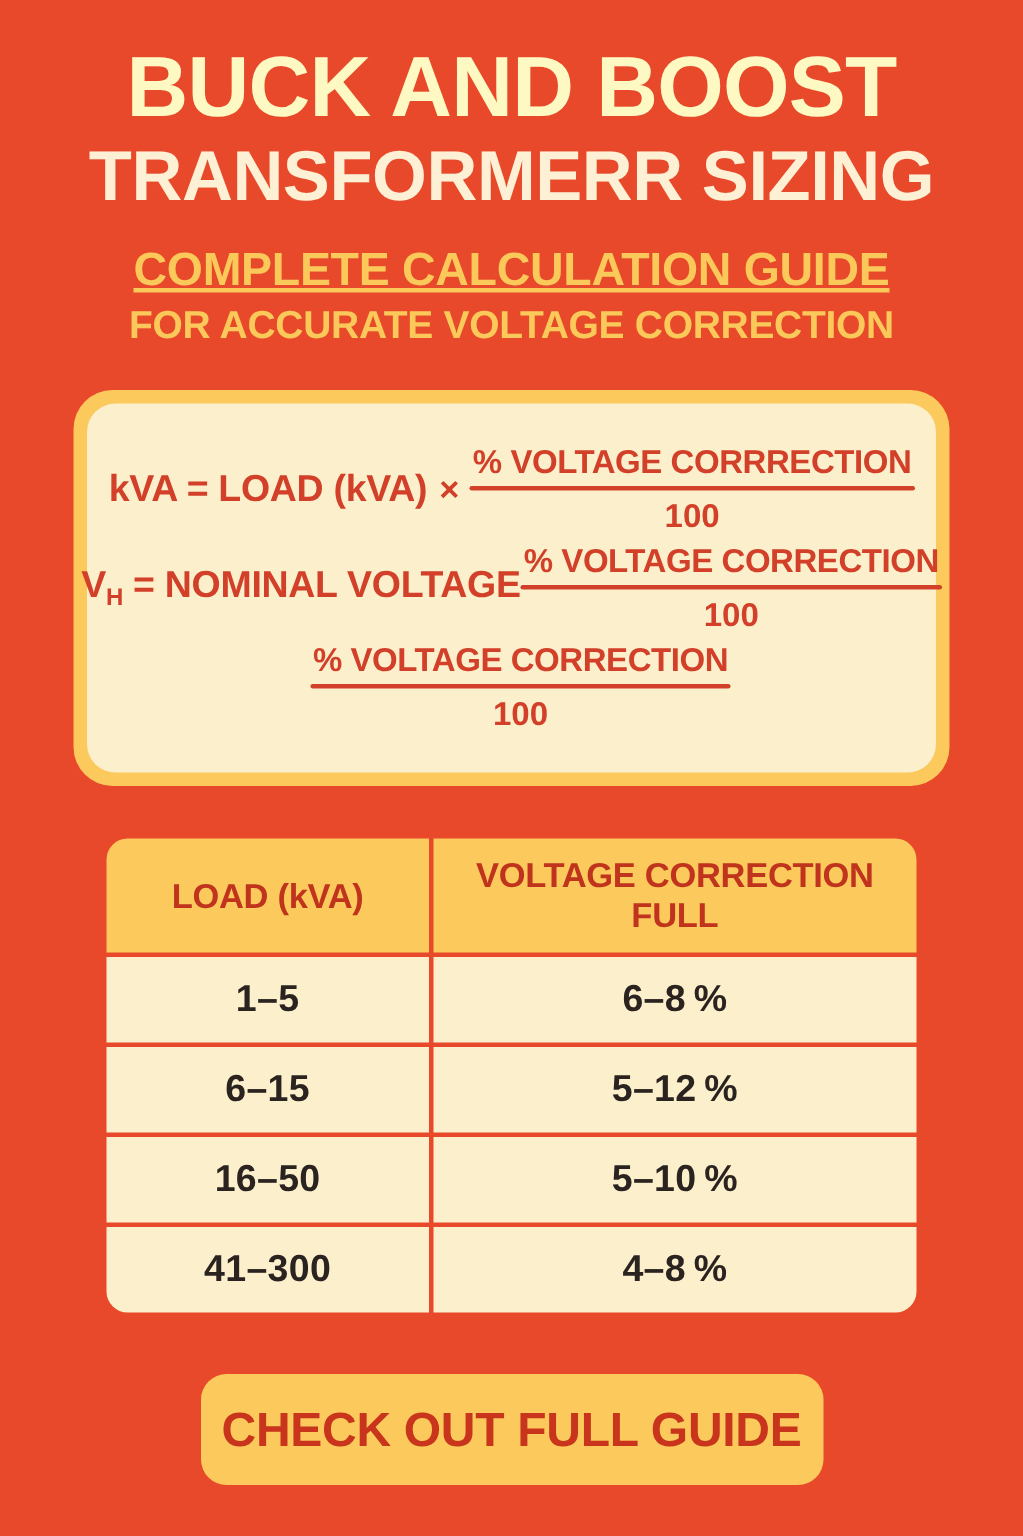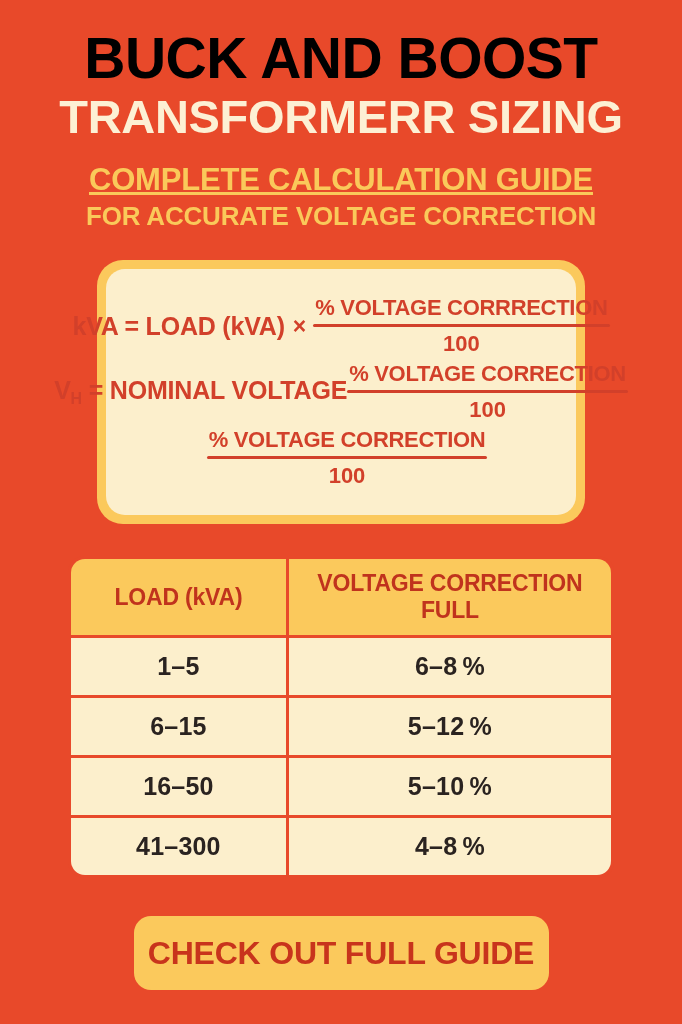--- a/index.html
+++ b/index.html
@@ -29,21 +29,21 @@
   .header {
     width: 100%;
     text-align: center;
     padding-top: 30px;
   }
   .title-line1 {
     font-size: 57px;
     line-height: 1.0;
     font-weight: bold;
     letter-spacing: -0.5px;
-    color: #000000;
+    color: #fef9c3;
     transform: scaleX(1.0);
   }
   .title-line2 {
     font-size: 47px;
     line-height: 1.12;
     font-weight: bold;
     letter-spacing: -0.3px;
     color: #FDF0D4;
     margin-top: 4px;
   }
@@ -61,21 +61,21 @@
     line-height: 1.15;
     font-weight: bold;
     color: #FAC95A;
     margin-top: 5px;
     letter-spacing: -0.2px;
   }
 
   
   .formula-card {
     margin-top: 28px;
-    width: 488px;
+    width: 584px;
     box-sizing: border-box;
     background: #FBC95C;
     border-radius: 26px;
     padding: 9px;
   }
   .formula-inner {
     background: #FCEFCC;
     border-radius: 19px;
     padding: 20px 0 22px 0;
   }

